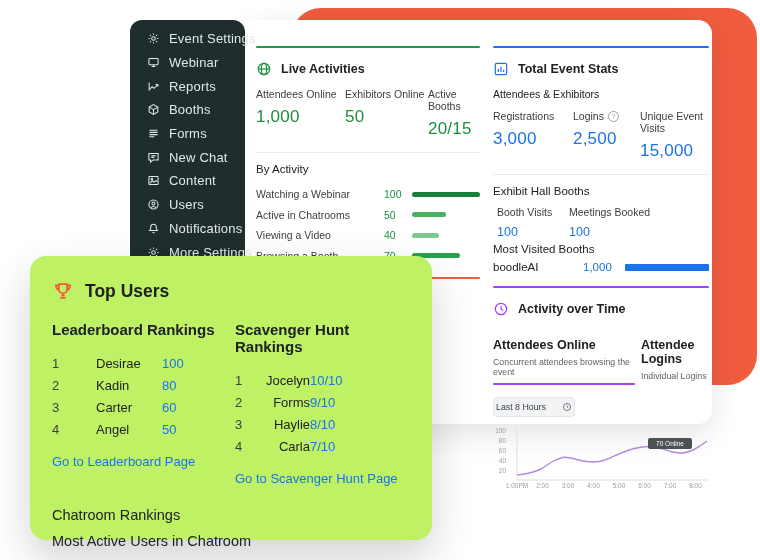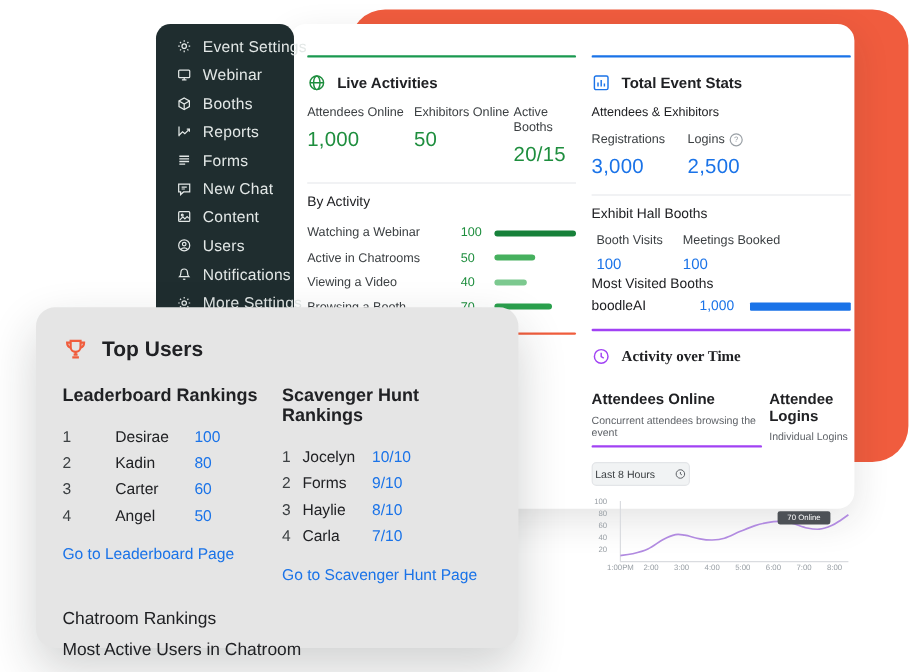--- a/index.html
+++ b/index.html
@@ -58,34 +58,34 @@
   .tooltip-badge{position:absolute;left:155px;top:12px;width:44px;height:11px;line-height:11px;
                  text-align:center;background:#4d5156;color:#fff;font-size:6.5px;border-radius:2px;}
   
   .sidebar{position:absolute;left:130px;top:20px;width:115px;height:514px;background:#1f2d2f;
            border-radius:12px;z-index:3;padding-top:7px;box-sizing:border-box;}
   .side-item{display:flex;align-items:center;gap:9px;height:23.7px;padding-left:17px;cursor:pointer;}
   .side-item .icon{width:13px;height:13px;color:#e3e8e7;flex:0 0 13px;}
   .side-item .s-lbl{font-size:13px;color:#e3e8e7;letter-spacing:.2px;white-space:nowrap;}
   .icon svg{display:block;width:100%;height:100%;}
   
-  .top-users{position:absolute;left:30px;top:256px;width:402px;height:284px;background:#e5e5e5;
+  .top-users{position:absolute;left:30px;top:256px;width:402px;height:284px;background:#bef264;
              border-radius:16px;box-shadow:0 18px 40px rgba(32,33,36,.20);z-index:4;
              padding:24px 22px;box-sizing:border-box;}
   .tu-header{display:flex;align-items:center;gap:11px;}
   .tu-title{font-size:17.5px;font-weight:700;color:#202124;}
   .tu-cols{display:flex;}
   .tu-col-left{width:183px;}
   .tu-col-right{flex:1;}
   .tu-heading{font-size:15px;font-weight:700;color:#202124;margin:19px 0 14px;}
   .rank-row{display:flex;align-items:center;height:22px;font-size:13px;}
   .rank-row .rk{flex:0 0 17px;color:#3c4043;}
   .rank-row .nm{color:#202124;}
   .tu-col-left .rank-row .nm{flex:0 0 66px;margin-left:27px;}
-  .tu-col-right .rank-row .nm{flex:0 0 58px;}
+  .tu-col-right .rank-row .nm{flex:0 0 58px;text-align:right;}
   .rank-row .rv{color:#1a73e8;}
   .tu-link{display:inline-block;margin-top:14px;font-size:13px;color:#1a73e8;cursor:pointer;text-decoration:none;}
   .tu-footer{margin-top:15px;font-size:14.5px;color:#202124;line-height:26px;}
 </style>
 </head>
 <body>
 
 <div class="stage">
 
   <div class="orange-shape"></div>
@@ -169,20 +169,24 @@
           <div class="lbl">Registrations</div>
           <div class="val val-blue">3,000</div>
         </div>
         <div class="stat" style="width:67px;">
           <div class="lbl">
               <span>Logins</span>
               <span style="display:inline-block;width:9px;height:9px;border:1px solid #9aa0a6;border-radius:50%;color:#9aa0a6;font-size:6.5px;line-height:9px;text-align:center;">?</span>
             </div>
           <div class="val val-blue">2,500</div>
         </div>
+        <div class="stat" style="flex:1;">
+          <div class="lbl">Unique Event Visits</div>
+          <div class="val val-blue">15,000</div>
+        </div>
       </div>
       <div class="divider"></div>
       <div class="sub-title">Exhibit Hall Booths</div>
       <div class="booths-row">
         <div class="stat" style="width:72px;">
           <div class="lbl">Booth Visits</div>
           <div class="small-val val-blue">100</div>
         </div>
         <div class="stat" style="flex:1;">
           <div class="lbl">Meetings Booked</div>
@@ -192,21 +196,21 @@
       <div class="sub-title" style="margin:4px 0 6px;">Most Visited Booths</div>
       <div class="boodle-row">
         <span class="name">boodleAI</span>
         <span class="val">1,000</span>
         <span class="bar-wrap">
             <span class="bar" style="display: block; width: 100%;"></span>
           </span>
       </div>
       <div class="rule rule-purple"></div>
 
-      <div class="sec-header" style="margin-bottom:21px;font-family:Liberation Serif, serif;">
+      <div class="sec-header" style="margin-bottom:21px;">
         <span class="icon" style="width:16px;height:16px;color:#a142f4;">
           <svg viewBox="0 0 24 24" fill="none" stroke="currentColor" stroke-width="1.8">
               <circle cx="12" cy="12" r="8.5"></circle>
               <path d="M12 7.5v4.8l3.2 1.9"></path>
             </svg>
         </span>
         <span class="sec-title">Activity over Time</span>
       </div>
       <div class="tabs">
         <div class="tab tab-1">
@@ -271,35 +275,35 @@
           <svg viewBox="0 0 24 24" fill="none" stroke="currentColor" stroke-width="1.9">
             <rect x="3.5" y="4.5" width="17" height="11.5" rx="1.5"></rect>
             <path d="M12 16v3.5M8.5 19.5h7"></path>
           </svg>
         </span>
       <span class="s-lbl">Webinar</span>
     </div>
     <div class="side-item">
       <span class="icon">
           <svg viewBox="0 0 24 24" fill="none" stroke="currentColor" stroke-width="1.9">
-            <path d="M12 3l8 4.6v8.8L12 21l-8-4.6V7.6z"></path>
-            <path d="M4 7.6l8 4.6 8-4.6M12 12.2V21"></path>
-          </svg>
-        </span>
-      <span class="s-lbl">Booths</span>
-    </div>
-    <div class="side-item">
-      <span class="icon">
-          <svg viewBox="0 0 24 24" fill="none" stroke="currentColor" stroke-width="1.9">
             <path d="M4 19.5v-15"></path>
             <path d="M4 18l5.5-5.5 3.5 3L20 8.5"></path>
             <path d="M16 8.5h4V12.5"></path>
           </svg>
         </span>
       <span class="s-lbl">Reports</span>
+    </div>
+    <div class="side-item">
+      <span class="icon">
+          <svg viewBox="0 0 24 24" fill="none" stroke="currentColor" stroke-width="1.9">
+            <path d="M12 3l8 4.6v8.8L12 21l-8-4.6V7.6z"></path>
+            <path d="M4 7.6l8 4.6 8-4.6M12 12.2V21"></path>
+          </svg>
+        </span>
+      <span class="s-lbl">Booths</span>
     </div>
     <div class="side-item">
       <span class="icon">
           <svg viewBox="0 0 24 24" fill="none" stroke="currentColor" stroke-width="2.2">
             <path d="M4.5 6h15M4.5 10h15M4.5 14h15M4.5 18h9"></path>
           </svg>
         </span>
       <span class="s-lbl">Forms</span>
     </div>
     <div class="side-item">

